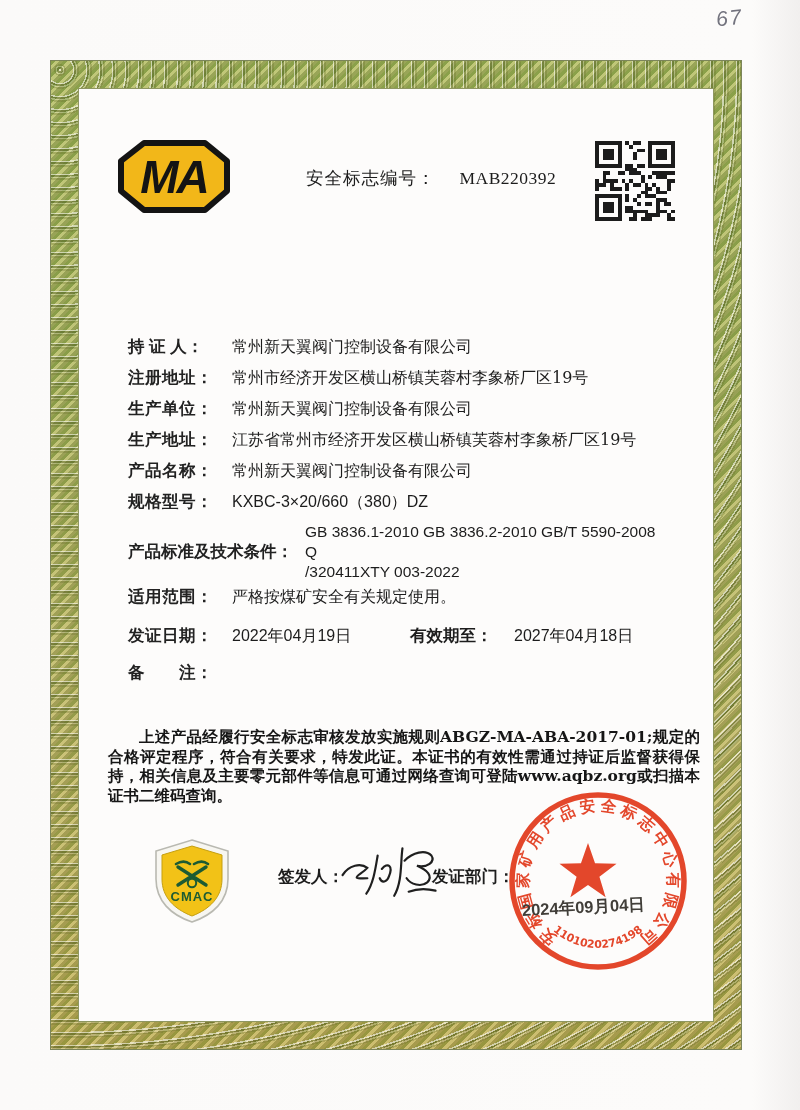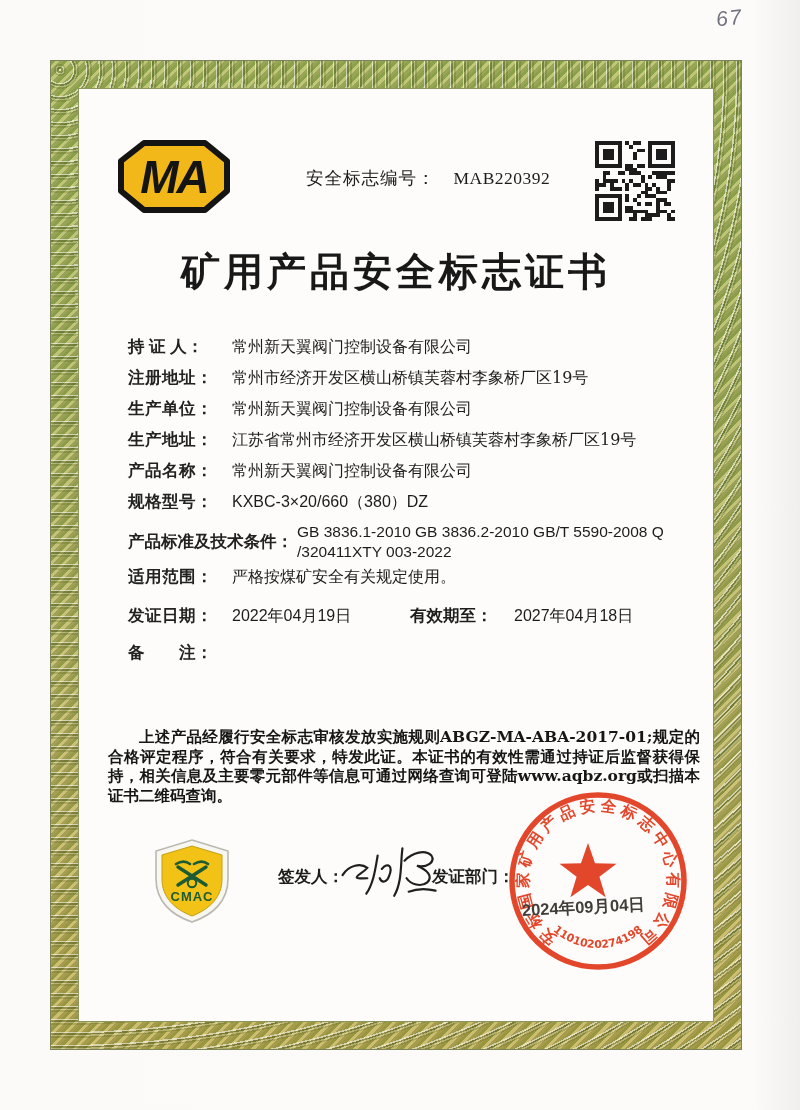--- a/index.html
+++ b/index.html
@@ -30,36 +30,36 @@
   }
   .frame-inner{
     position:absolute;left:27px;top:27px;right:27px;bottom:27px;
     background:#fdfcfb;border:1px solid #8e9660;
   }
   
   .ma-logo{position:absolute;left:117px;top:139px;width:114px;height:75px;}
   
   .cert-no{position:absolute;left:306px;top:166px;font-size:17.5px;color:#1c1c1c;}
   .cert-no .lbl{font-family:"DejaVu Serif",serif;letter-spacing:1px;}
-  .cert-no .val{font-family:"Liberation Serif",serif;margin-left:18px;letter-spacing:.5px;}
+  .cert-no .val{font-family:"Liberation Serif",serif;margin-left:24px;letter-spacing:.5px;}
   
   .qr{position:absolute;left:595px;top:141px;width:80px;height:80px;}
   
   .doc-title{
     position:absolute;left:80px;top:245px;width:632px;text-align:center;
     font-size:39px;font-weight:900;letter-spacing:4px;color:#181818;
     font-family:"DejaVu Serif","Liberation Serif",serif;
   }
   
   .fields{position:absolute;left:128px;top:336px;width:540px;color:#1d1d1d;}
   .frow{display:flex;align-items:flex-start;margin-bottom:9px;min-height:21px;}
   .flabel{flex:none;width:104px;font-weight:700;font-size:16.5px;letter-spacing:.5px;color:#222;}
   .fval{font-weight:400;font-size:16px;color:#1c1c1c;font-family:"DejaVu Serif",serif;line-height:21px;}
   .frow.standards{align-items:center;margin-top:2px;margin-bottom:4px;}
-  .frow.standards .flabel{width:auto;margin-right:4px;letter-spacing:0;}
+  .frow.standards .flabel{width:auto;margin-right:12px;letter-spacing:0;}
   .frow.standards .fval{width:375px;white-space:pre-line;font-family:"Liberation Sans",sans-serif;font-size:15.5px;line-height:20px;}
   .frow.validity{margin-top:17px;}
   .frow.validity .fval{width:150px;}
   .frow.validity .flabel2{flex:none;margin-left:28px;width:104px;font-weight:700;font-size:16.5px;}
   .frow.remark{margin-top:15px;}
   .flabel.spread{letter-spacing:0;}
   
   .statement{
     position:absolute;left:108px;top:727px;width:592px;
     font-size:15.5px;line-height:19.5px;font-weight:700;color:#161616;
@@ -299,21 +299,20 @@
       <rect x="5" y="20" width="1" height="1"></rect>
       <rect x="6" y="14" width="1" height="1"></rect>
       <rect x="6" y="15" width="1" height="1"></rect>
       <rect x="6" y="16" width="1" height="1"></rect>
       <rect x="6" y="17" width="1" height="1"></rect>
       <rect x="6" y="18" width="1" height="1"></rect>
       <rect x="6" y="19" width="1" height="1"></rect>
       <rect x="6" y="20" width="1" height="1"></rect>
     </svg>
 
-  <div class="doc-title">矿用产品安全标志证书</div>
 
   <div class="fields">
     <div class="frow">
       <span class="flabel spread">持 证 人：</span>
       <span class="fval">常州新天翼阀门控制设备有限公司</span>
     </div>
     <div class="frow">
       <span class="flabel">注册地址：</span>
       <span class="fval">常州市经济开发区横山桥镇芙蓉村李象桥厂区19号</span>
     </div>

